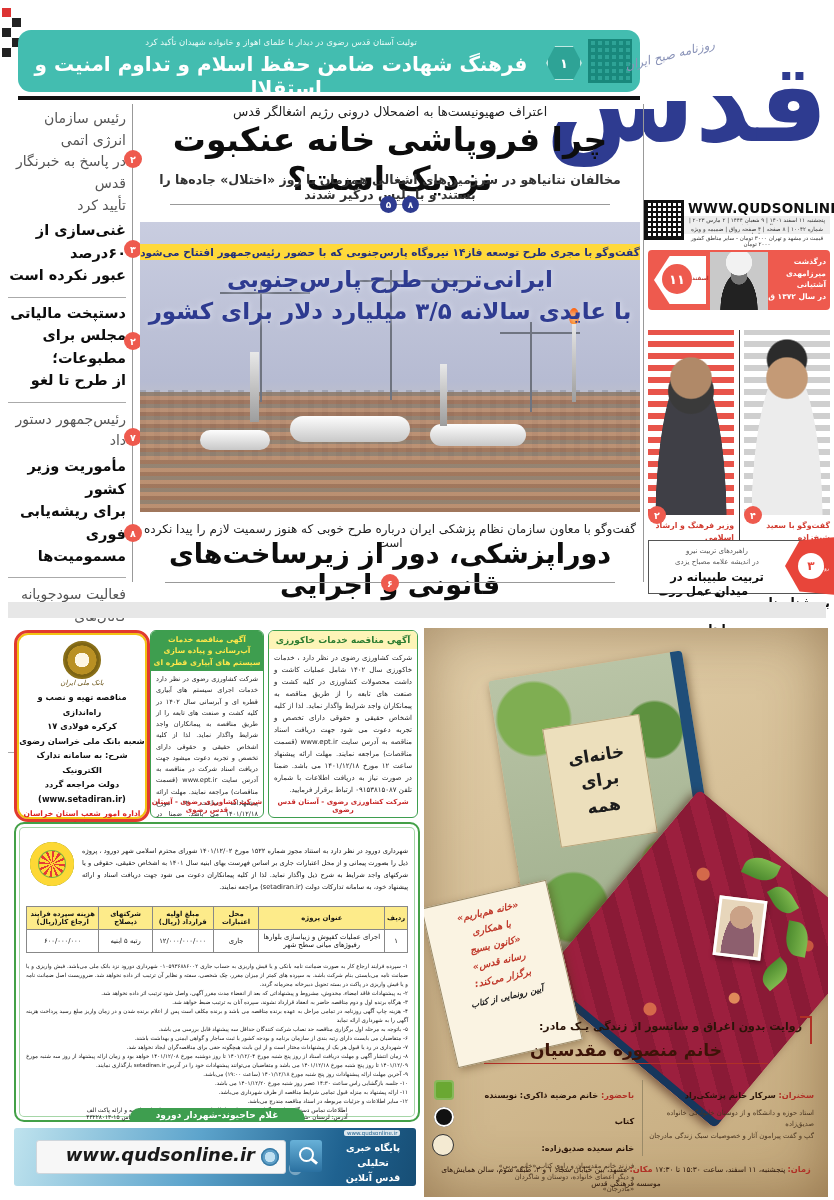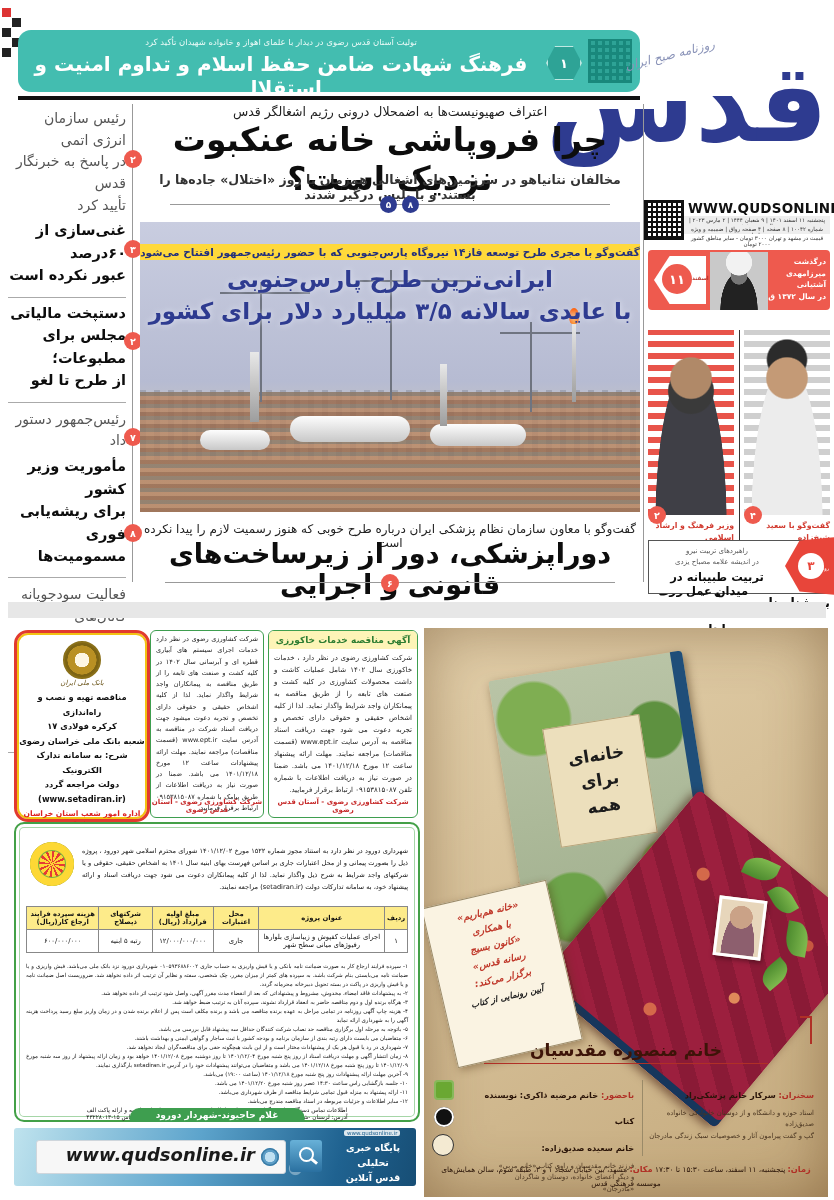--- a/index.html
+++ b/index.html
@@ -364,20 +364,22 @@
 کرکره فولادی ۱۷
 شعبه بانک ملی خراسان رضوی
 شرح: به سامانه تدارک الکترونیک
 دولت مراجعه گردد
 (www.setadiran.ir)</div>
     <div class="bk-red">اداره امور شعب استان خراسان رضوی</div>
     <div class="bk-id">شناسه آگهی ۱۴۶۳۱۵۴</div>
   </div>
 
   <div class="tender" style="left:150px;width:112px;">
+    <div class="t-head-green pre">آگهی مناقصه خدمات آب‌رسانی و پیاده سازی
+سیستم های آبیاری قطره ای</div>
     <div class="t-body">شرکت کشاورزی رضوی در نظر دارد خدمات اجرای سیستم های آبیاری قطره ای و آبرسانی سال ۱۴۰۲ در کلیه کشت و صنعت های تابعه را از طریق مناقصه به پیمانکاران واجد شرایط واگذار نماید. لذا از کلیه اشخاص حقیقی و حقوقی دارای تخصص و تجربه دعوت میشود جهت دریافت اسناد شرکت در مناقصه به آدرس سایت www.ept.ir (قسمت مناقصات) مراجعه نمایند. مهلت ارائه پیشنهادات ساعت ۱۲ مورخ ۱۴۰۱/۱۲/۱۸ می باشد. ضمنا در صورت نیاز به دریافت اطلاعات از طریق پیامک با شماره ۰۹۱۵۳۸۱۵۰۸۷ ارتباط برقرار فرمایید.</div>
     <div class="t-foot">شرکت کشاورزی رضوی - آستان قدس رضوی</div>
   </div>
   <div class="tender" style="left:268px;width:148px;">
     <div class="t-head-yellow">آگهی مناقصه خدمات خاکورزی</div>
     <div class="t-body" style="font-size:7px;">شرکت کشاورزی رضوی در نظر دارد ، خدمات خاکورزی سال ۱۴۰۲ شامل عملیات کاشت و داشت محصولات کشاورزی در کلیه کشت و صنعت های تابعه را از طریق مناقصه به پیمانکاران واجد شرایط واگذار نماید. لذا از کلیه اشخاص حقیقی و حقوقی دارای تخصص و تجربه دعوت می شود جهت دریافت اسناد مناقصه به آدرس سایت www.ept.ir (قسمت مناقصات) مراجعه نمایند. مهلت ارائه پیشنهاد ساعت ۱۲ مورخ ۱۴۰۱/۱۲/۱۸ می باشد. ضمنا در صورت نیاز به دریافت اطلاعات با شماره تلفن ۰۹۱۵۳۸۱۵۰۸۷ ارتباط برقرار فرمایید.</div>
     <div class="t-foot">شرکت کشاورزی رضوی - آستان قدس رضوی</div>
   </div>
 
   <div class="abs dorud">
@@ -451,20 +453,21 @@
     <div class="ribbon">
       <div class="rb-red pre">«خانه هم‌باریم»
 با همکاری
 «کانون بسیج
 رسانه قدس»
 برگزار می‌کند:</div>
       <div class="rb-black">آیین رونمایی از کتاب</div>
     </div>
     <div class="momphoto"></div>
     <div class="cl-brk"></div>
+    <div class="cl-intro">روایت بدون اغراق و سانسور از زندگی یـک مادر:</div>
     <div class="cl-name">خانم منصوره مقدسیان</div>
     <div class="cl-cols">
       <div class="cl-colR">
         <div class="cl-row"><span class="cl-lab">سخنران:</span><span class="cl-strong"> سرکار خانم پزشکی‌راد</span></div>
         <div class="cl-small">استاد حوزه و دانشگاه و از دوستان خانوادگی خانواده صدیق‌زاده</div>
         <div class="cl-small">گپ و گفت پیرامون آثار و خصوصیات سبک زندگی مادرجان</div>
       </div>
       <div class="cl-colL">
         <div class="cl-row"><span class="cl-lab">باحضور:</span><span class="cl-strong"> خانم مرضیه ذاکری: نویسنده کتاب</span></div>
         <div class="cl-row"><span class="cl-strong">خانم سعیده صدیق‌زاده:</span></div>

